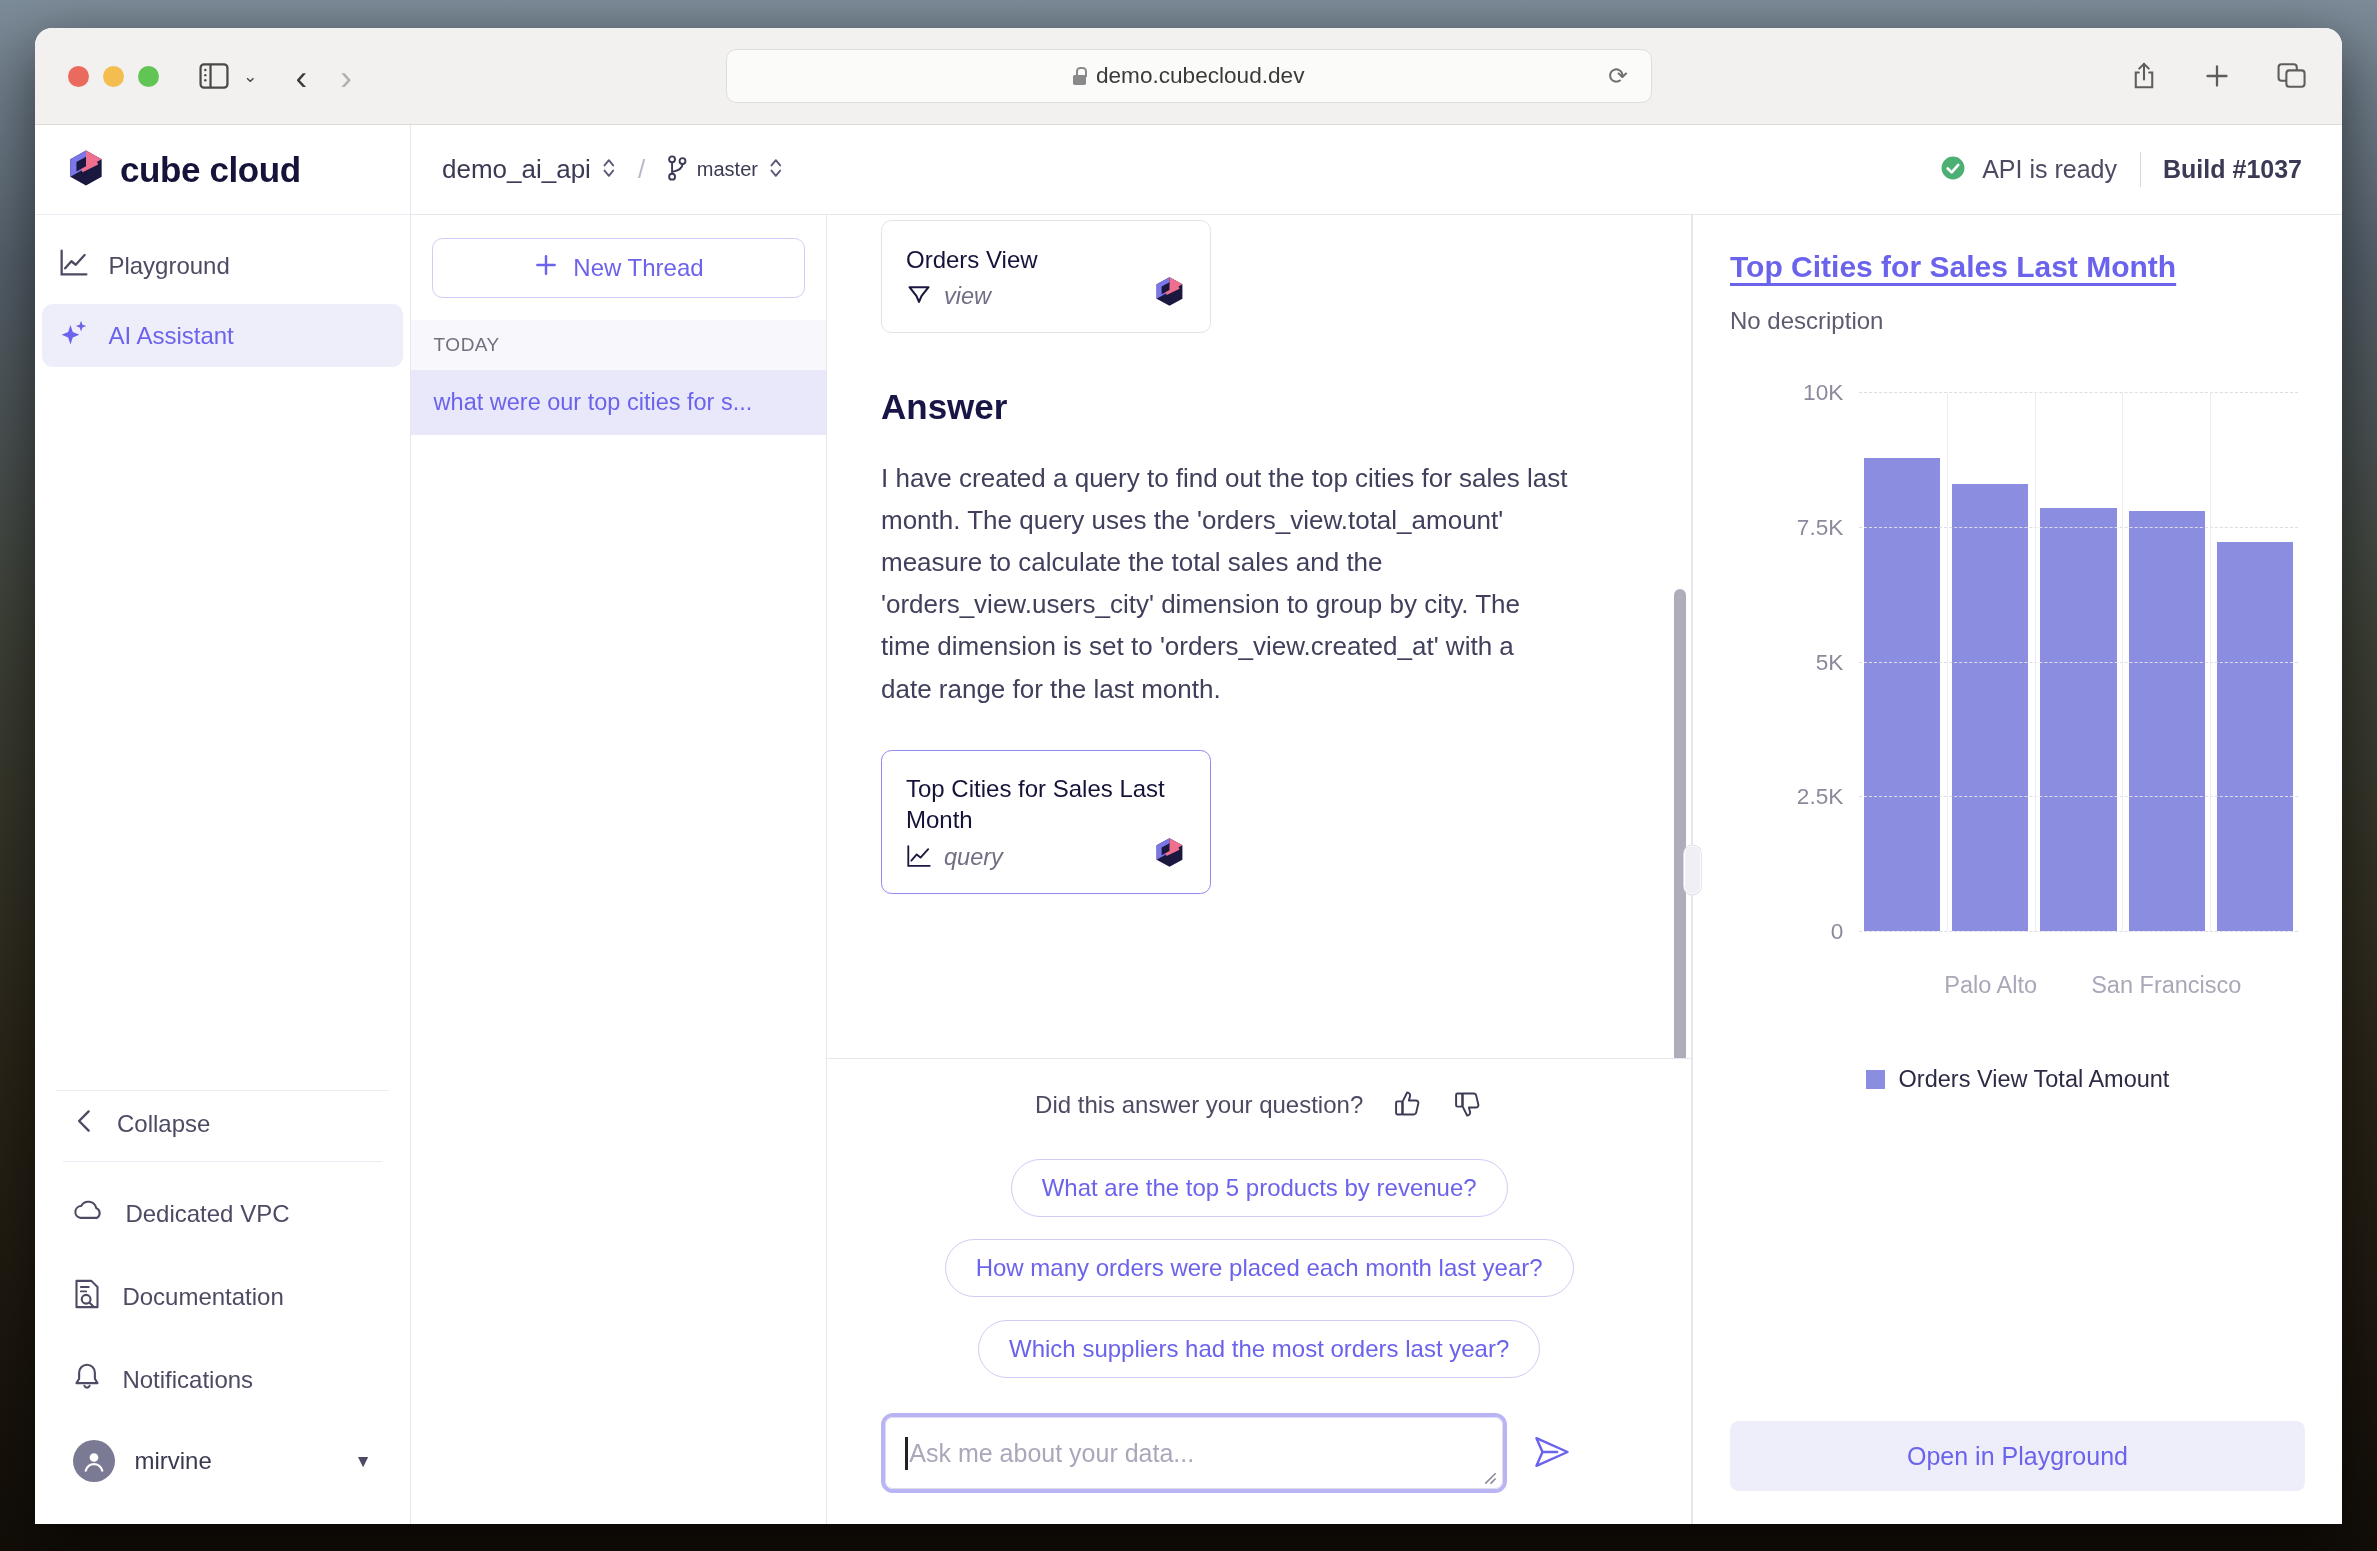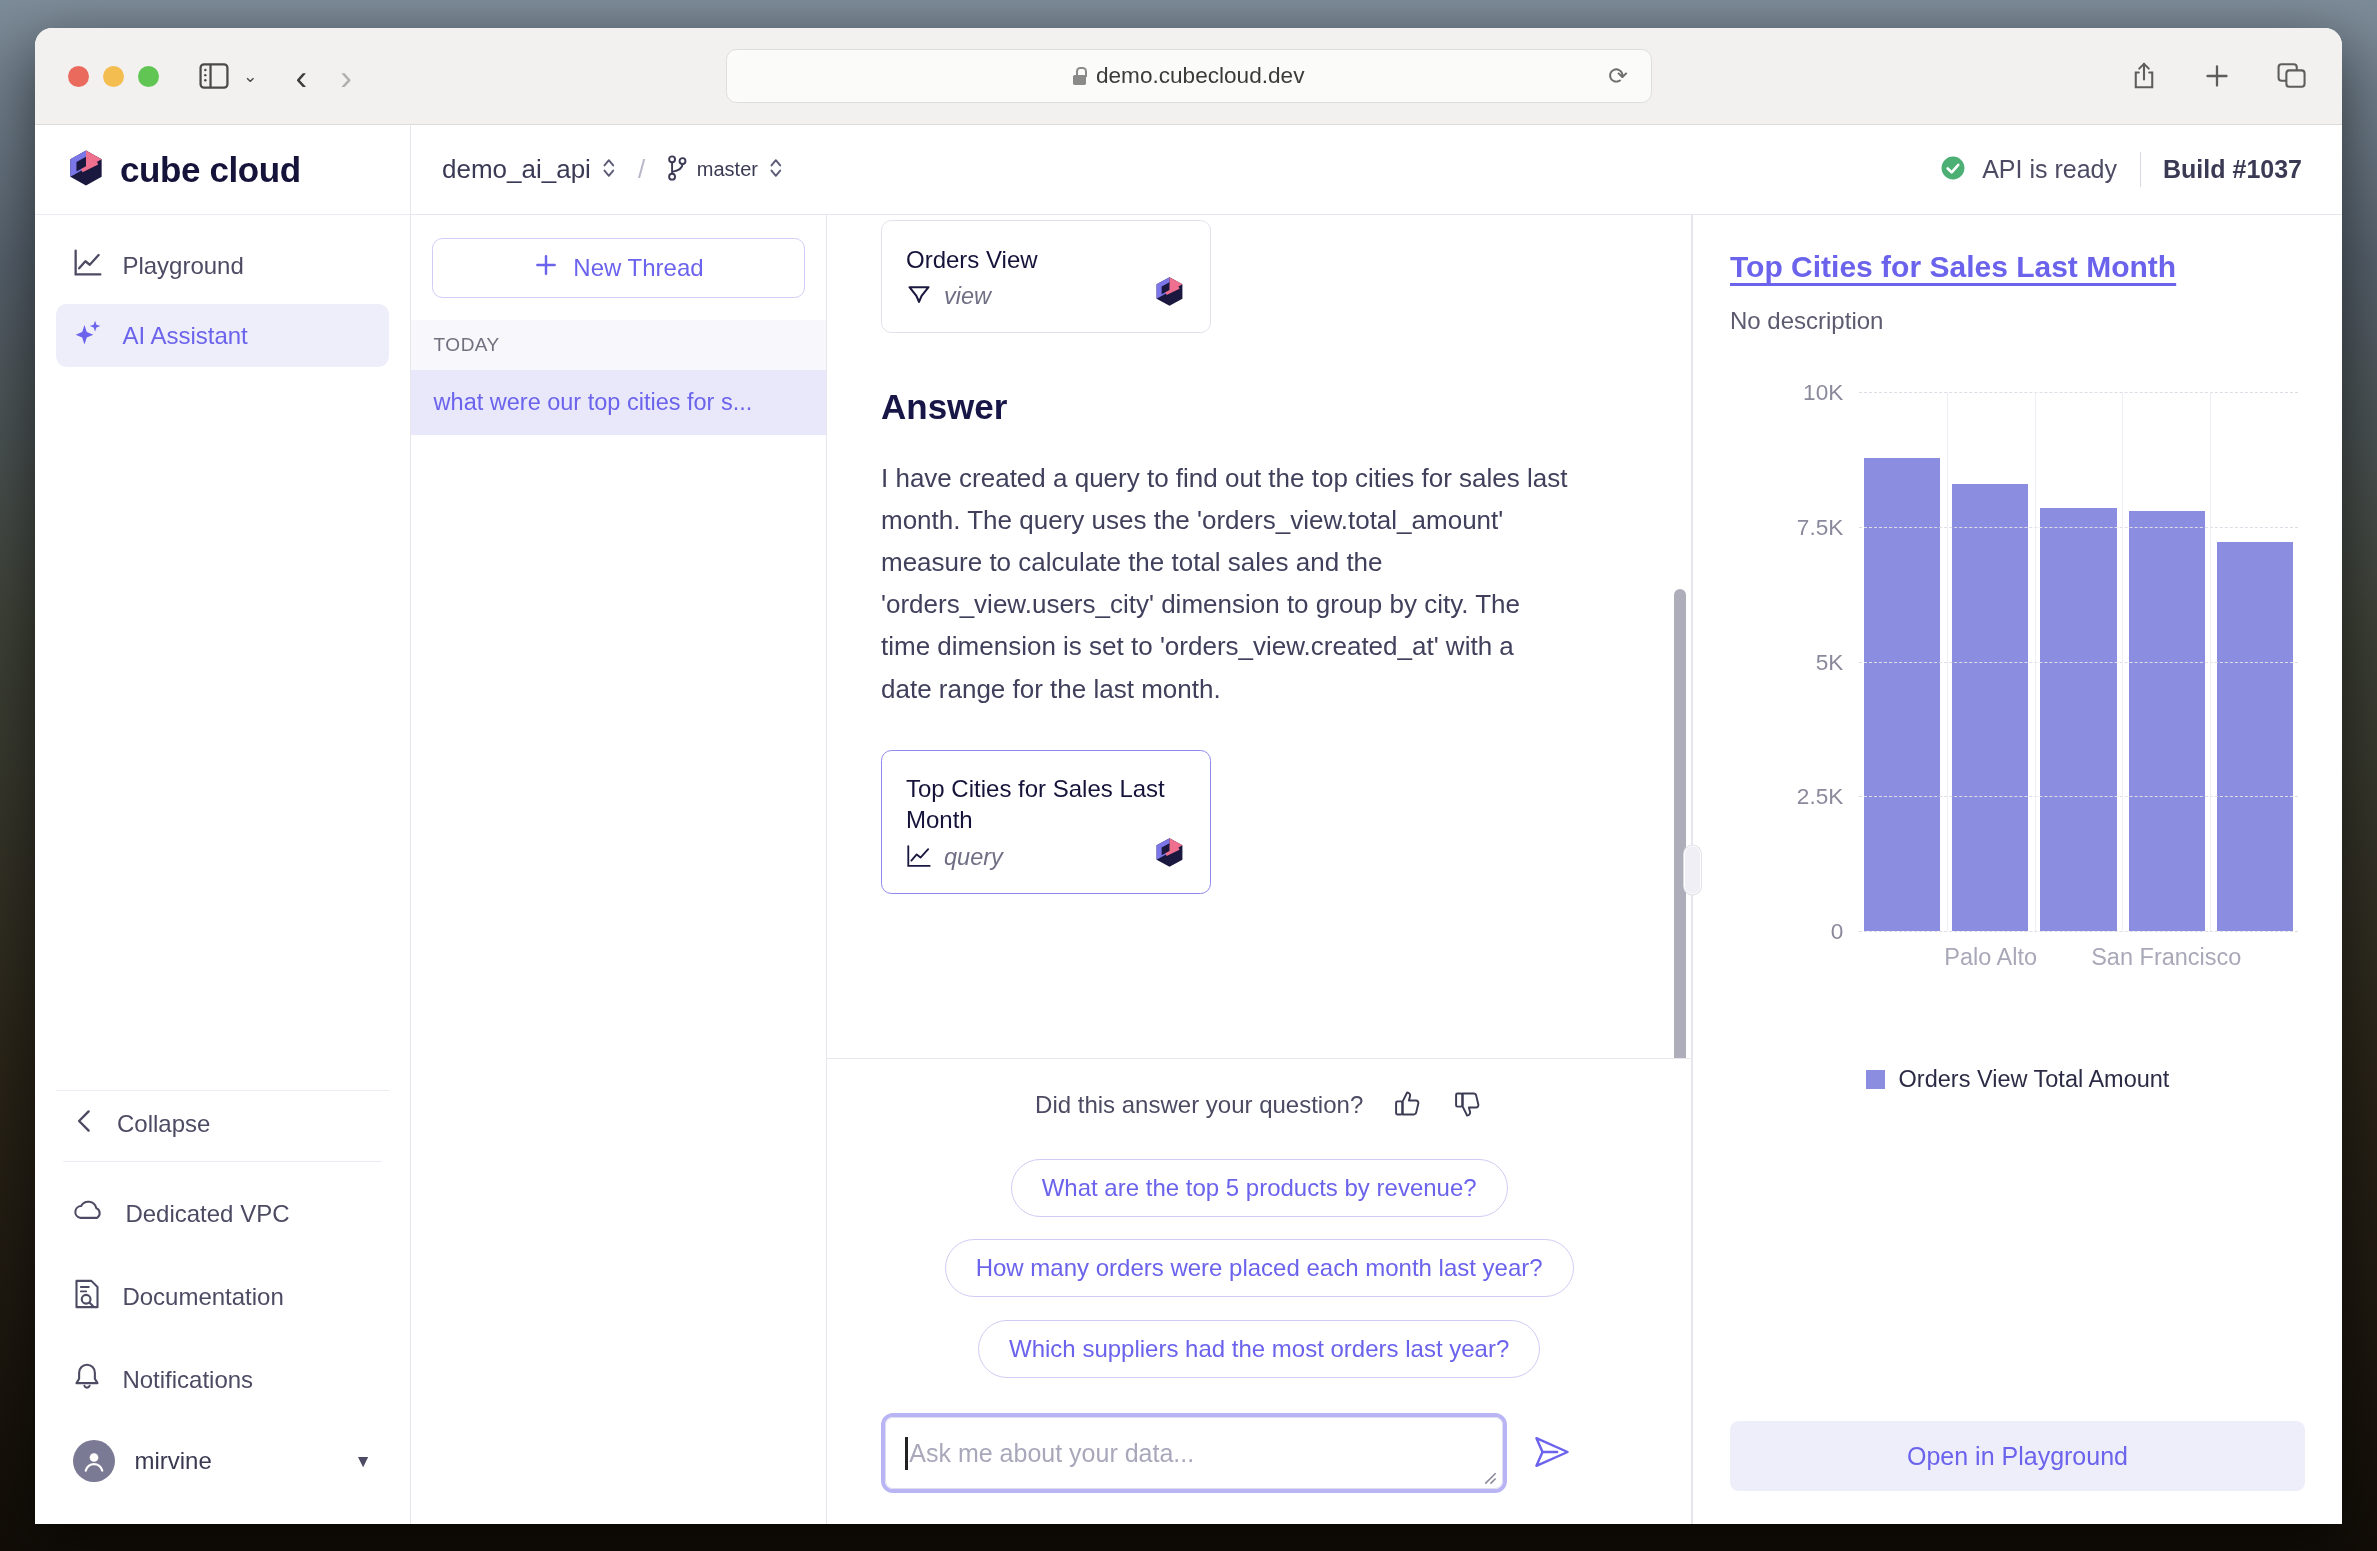--- a/index.html
+++ b/index.html
@@ -60,21 +60,21 @@
   
   .app { display: flex; height: calc(100% - 97px); }
 
   
   .leftnav {
     width: 376px; background: #fff; border-right: 0.9px solid #e6e6ec;
     display: flex; flex-direction: column; flex: 0 0 376px;
   }
   .brand { height: 90px; display:flex; align-items:center; gap:14px; padding-left: 31px; border-bottom: 0.9px solid #eceaf2; }
   .brand-text { font-size: 35px; font-weight: 700; color:#15133a; letter-spacing:-0.4px; }
-  .nav-items { padding: 19px 21px 0; display:flex; flex-direction:column; gap:7px; }
+  .nav-items { padding: 19px 7px 0; display:flex; flex-direction:column; gap:7px; }
   .nav-item {
     display:flex; align-items:center; gap:19px; height:63px;
     padding: 0 17.4px; border-radius: 10.4px; cursor:pointer;
     font-size: 24px; color:#4c4b63;
   }
   .nav-item.active { background:#eeeefb; color:#6b63ec; }
   .nav-spacer { flex: 1; }
   .nav-bottom { padding: 0 21px 22.6px; }
   .collapse-row {
     display:flex; align-items:center; gap:21px; height:68px; padding:0 17.4px;
@@ -152,21 +152,21 @@
   .rp-title { font-size:30px; font-weight:700; color:#6b63ec; text-decoration: underline; text-underline-offset: 6px; cursor:pointer; line-height:1.25; }
   .rp-desc { font-size:24px; color:#5c5b70; margin-top: 21px; }
 
   .chartbox { margin-top: 49px; height: 609px; position: relative; }
   .plot { position:absolute; left: 129px; right: 7px; top: 8.7px; height: 539px; }
   .gridline { position:absolute; left:0; right:0; height:0; border-top: 1.7px dashed #dedde6; }
   .vline { position:absolute; top:0; bottom:0; width:0.9px; background:#eeedf3; }
   .ylab { position:absolute; right: calc(100% + 15.7px); transform: translateY(-50%); font-size:22.6px; color:#8b8a9c; white-space:nowrap; }
   .bars { position:absolute; left:0; right:0; bottom:0; top:0; display:flex; align-items:flex-end; gap:12px; padding: 0 5.2px; }
   .bar { flex:1; background:#8b8ee0; }
-  .xlabels { position:absolute; left:129px; right:7px; top: 560px; height: 35px; }
+  .xlabels { position:absolute; left:129px; right:7px; top: 588px; height: 35px; }
   .xlab { position:absolute; transform: translateX(-50%); font-size:23.5px; color:#a9a8b8; white-space:nowrap; }
   .legend { margin-top: 73px; display:flex; align-items:center; justify-content:center; gap:14px; }
   .legend-sw { width:19px; height:19px; background:#8b8ee0; }
   .legend-t { font-size:23.5px; color:#2c2b45; }
   .rp-spacer { flex:1; }
   .playground-btn {
     height: 70px; background:#eeeefb; border-radius:8.7px; color:#6b63ec;
     font-size:25px; display:flex; align-items:center; justify-content:center;
     margin-bottom: 33px; cursor:pointer;
   }

